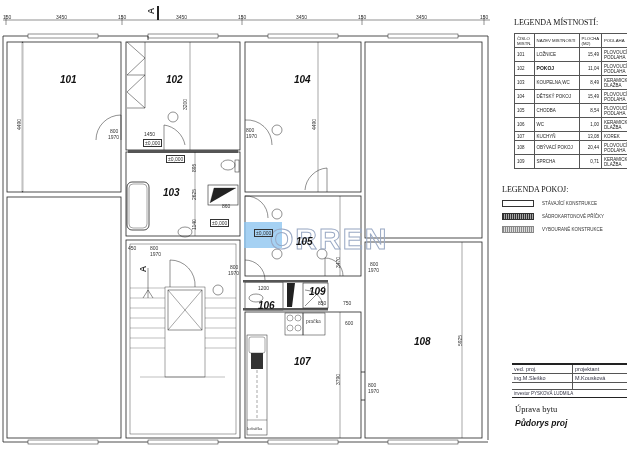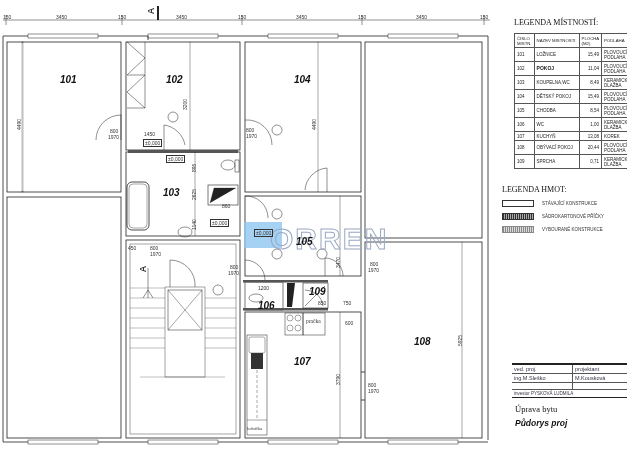--- a/index.html
+++ b/index.html
@@ -294,21 +294,21 @@
           <td>109</td>
           <td>SPRCHA</td>
           <td class="num">0,71</td>
           <td>KERAMICKÁ DLAŽBA</td>
         </tr>
   </tbody>
     </table>
 </div>
 
 <div class="mat">
-  <div class="legend-title">LEGENDA HMOT:</div>
+  <div class="legend-title">LEGENDA POKOJ:</div>
   <div class="mat-row">
     <span class="mat-sw"></span>
     <span class="mat-lbl">STÁVAJÍCÍ KONSTRUKCE</span>
   </div>
   <div class="mat-row">
     <span class="mat-sw hatch"></span>
     <span class="mat-lbl">SÁDROKARTONOVÉ PŘÍČKY</span>
   </div>
   <div class="mat-row">
     <span class="mat-sw light"></span>

